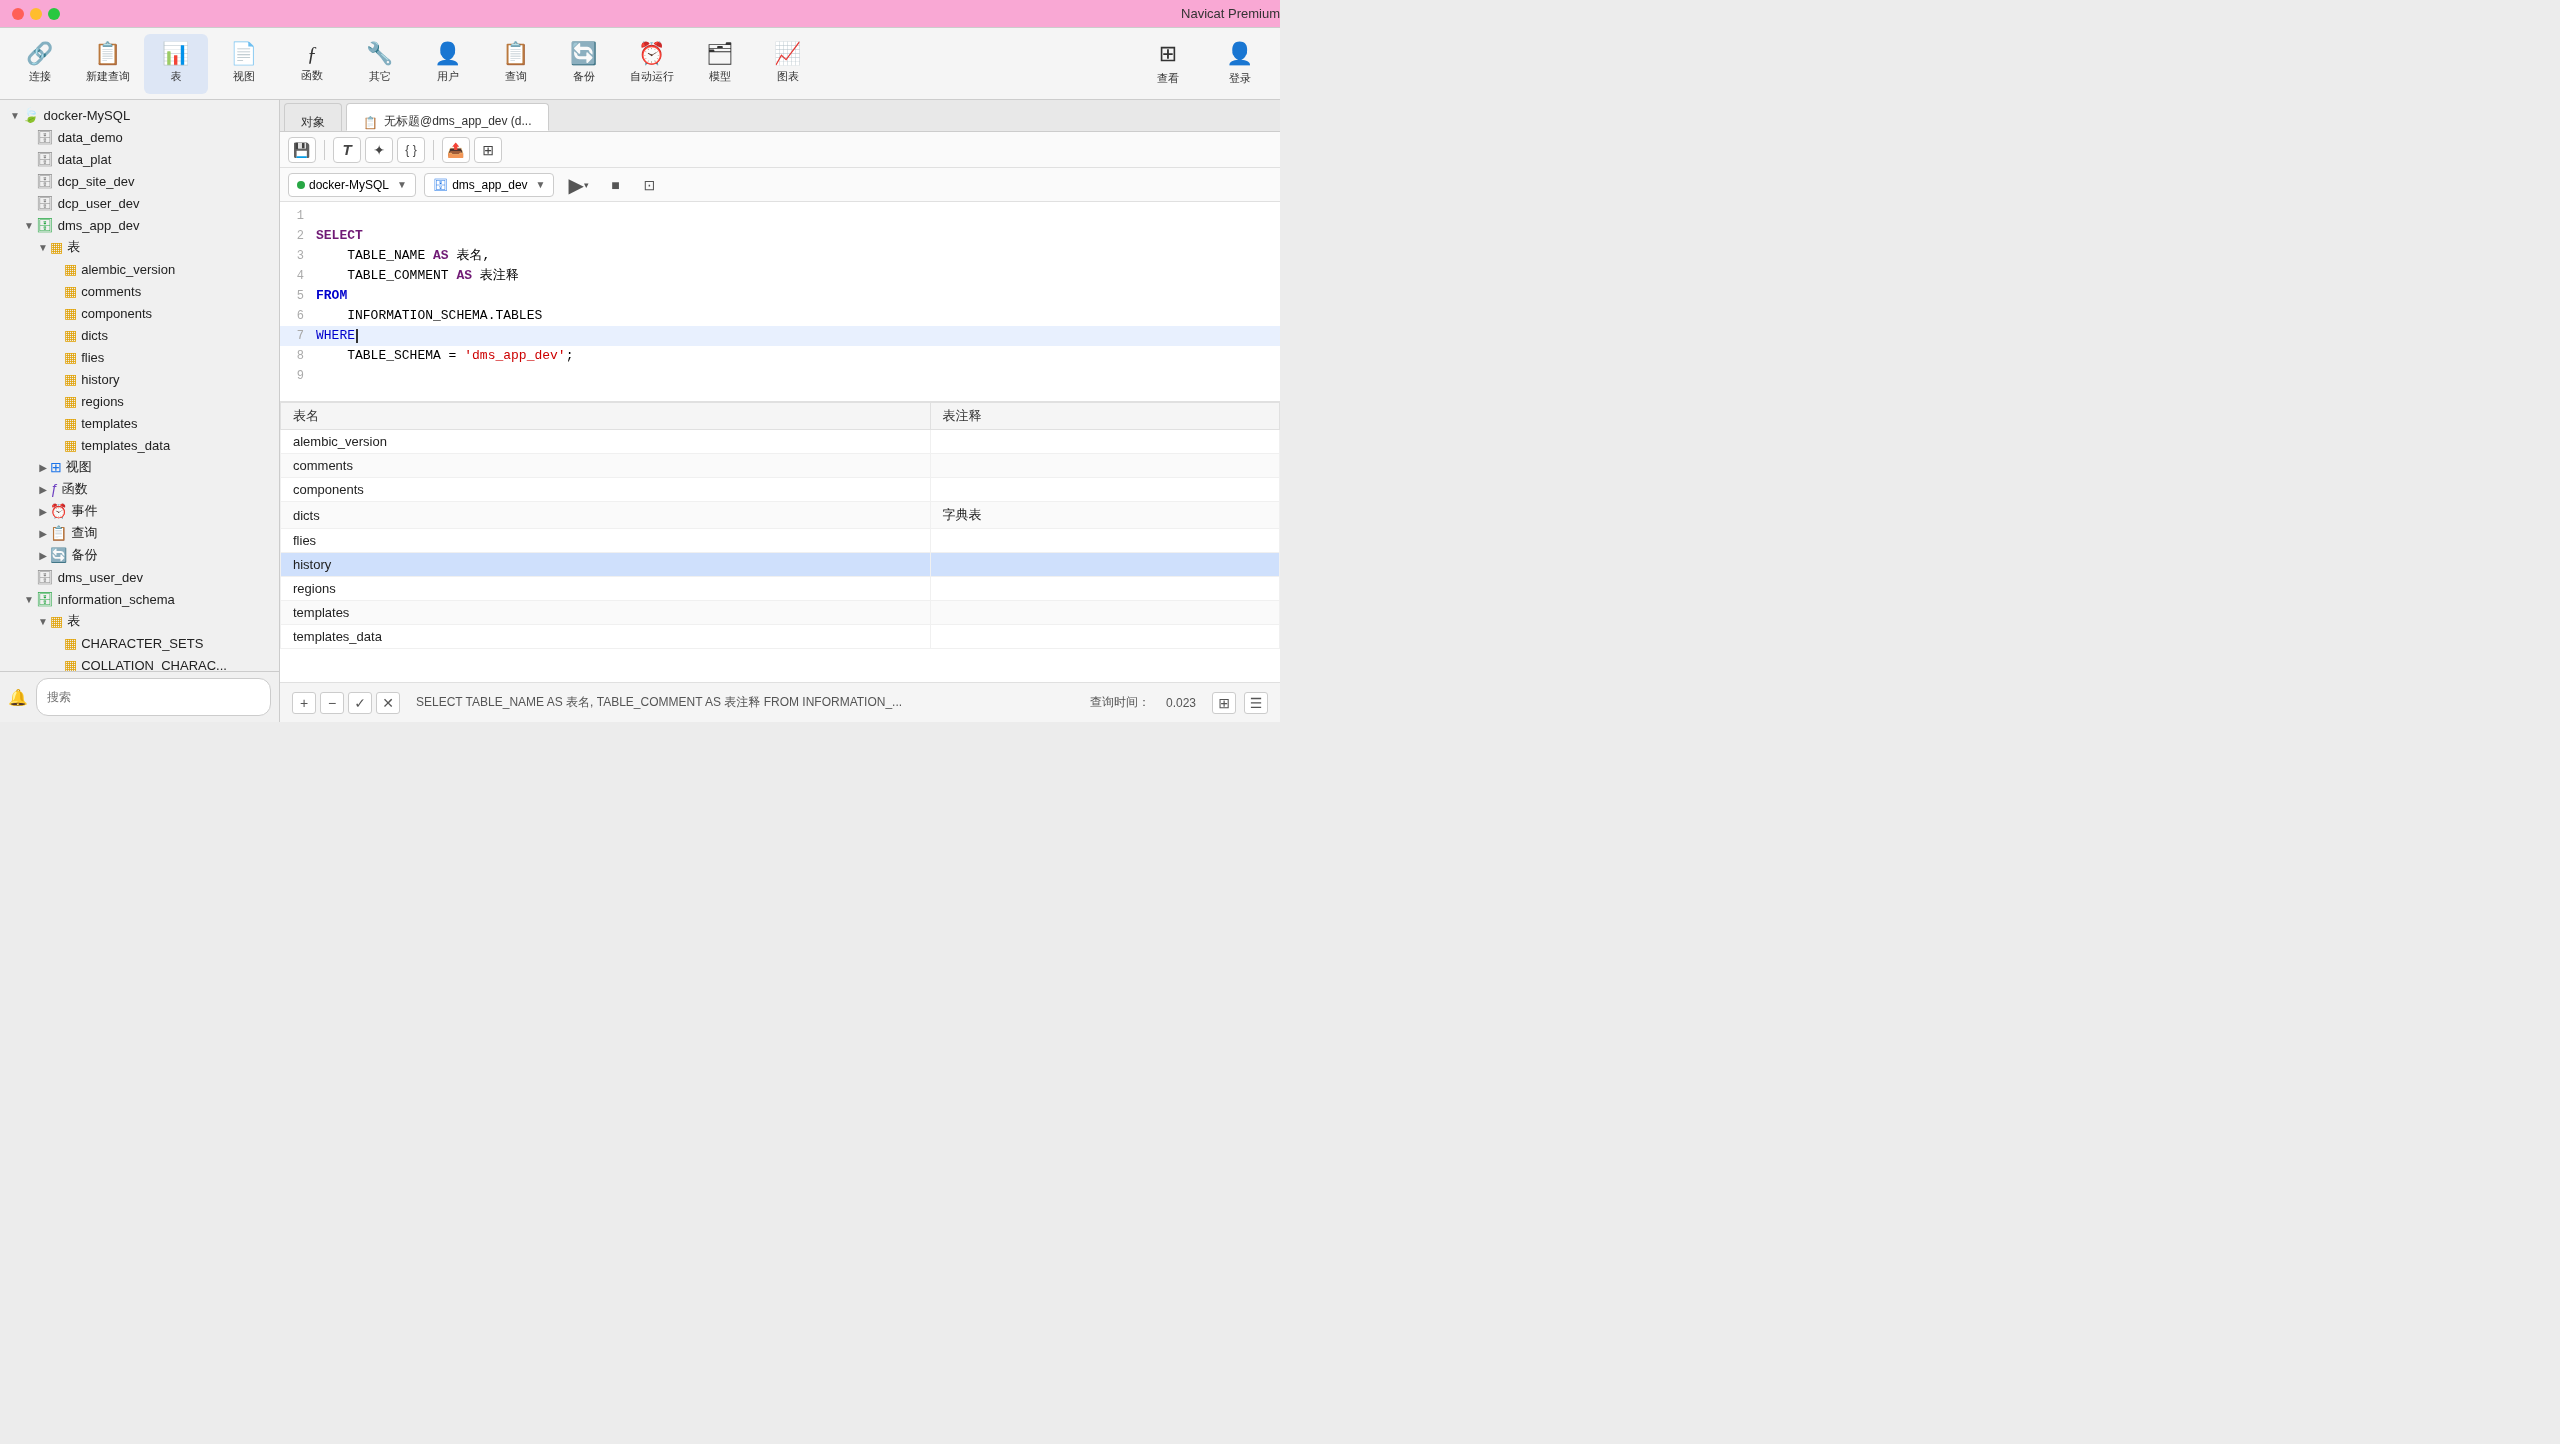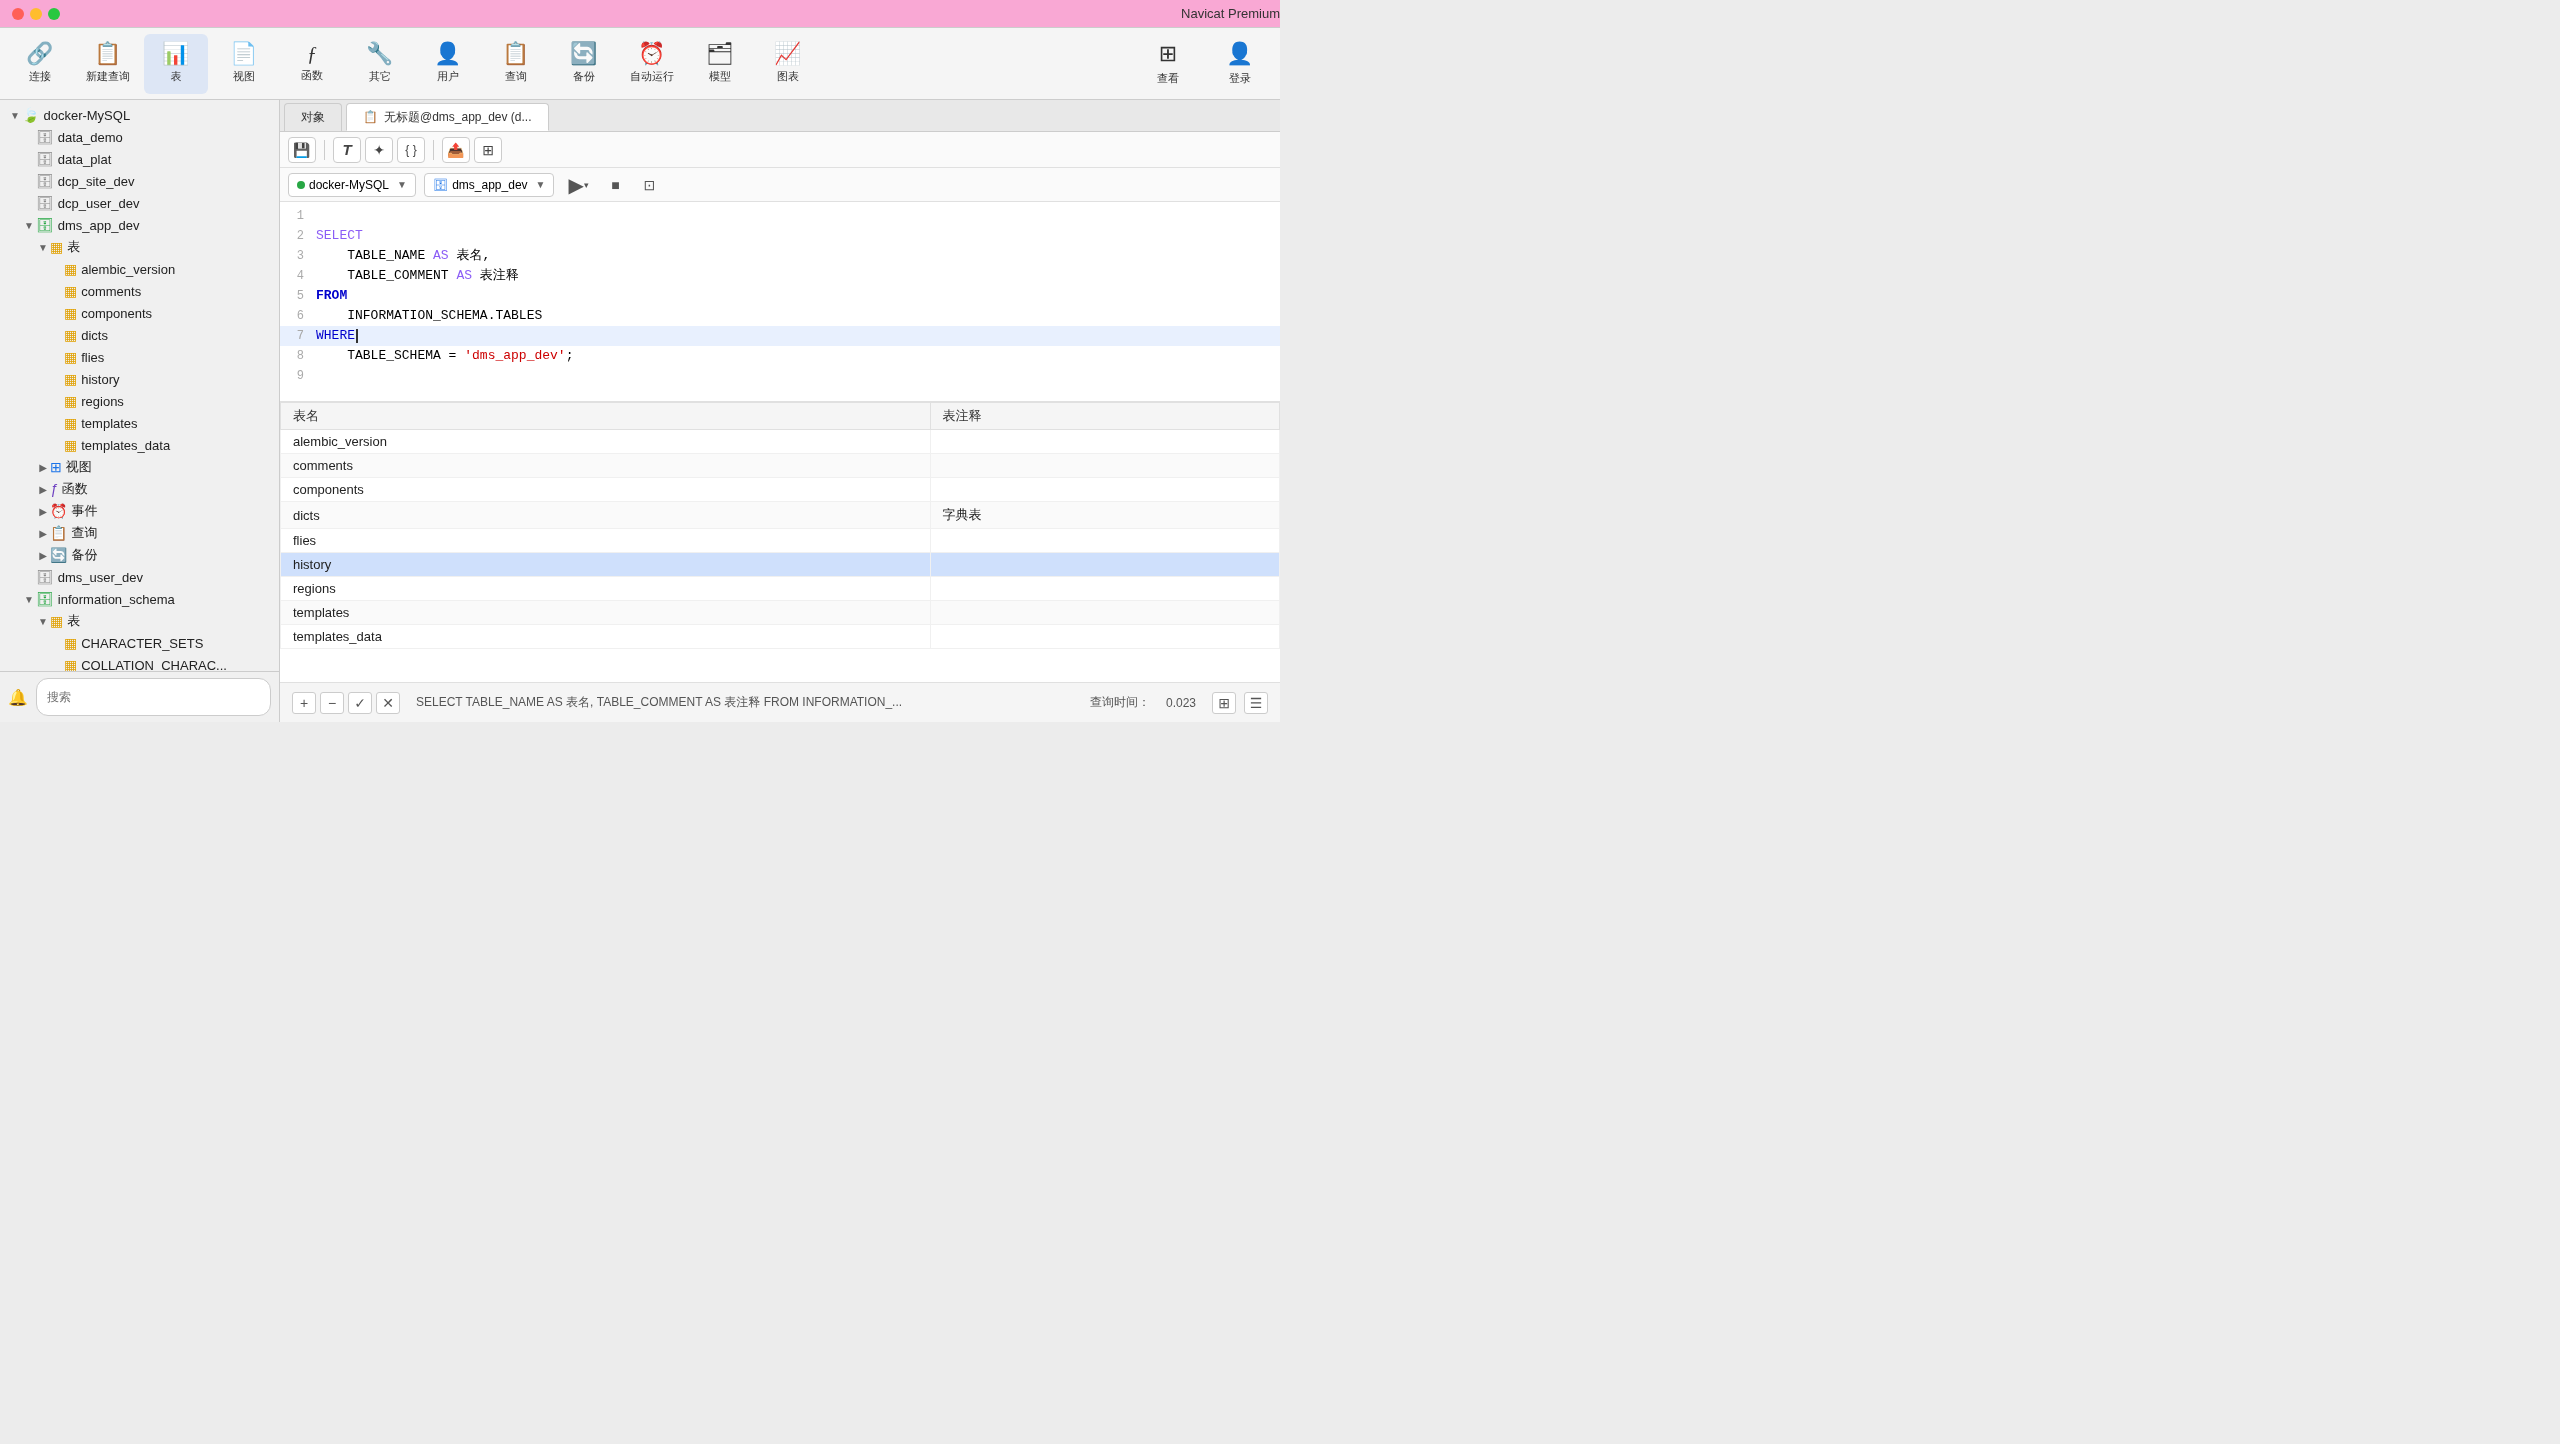--- a/index.html
+++ b/index.html
@@ -176,21 +176,21 @@
     
     .tab-bar {
       height: 32px;
       background: #e8e8e8;
       border-bottom: 1px solid #ccc;
       display: flex;
       align-items: flex-end;
     }
     .tab-item {
       display: flex;
-      align-items: center;
+      align-items: flex-end;
       height: 28px;
       padding: 0 16px;
       background: #d4d4d4;
       border: 1px solid #ccc;
       border-bottom: none;
       font-size: 12px;
       color: #333;
       cursor: pointer;
       gap: 6px;
       border-radius: 4px 4px 0 0;
@@ -330,21 +330,21 @@
       color: #aaa;
       padding-right: 12px;
       user-select: none;
       font-size: 12px;
     }
     .code-text {
       flex: 1;
       padding-right: 8px;
       white-space: pre;
     }
-    .kw { color: #8b5cf6; font-weight: 400; }
+    .kw { color: #701a75; font-weight: 700; }
     .kw-from { color: #0000cc; font-weight: 700; margin-top: 48px; }
     .kw-where { color: #0000cc; font-weight: 500; }
     .str-val { color: #cc0000; }
     .cursor-line { background: #e8f0fe; }
 
     
     .results-panel {
       flex: 1;
       display: flex;
       flex-direction: column;

